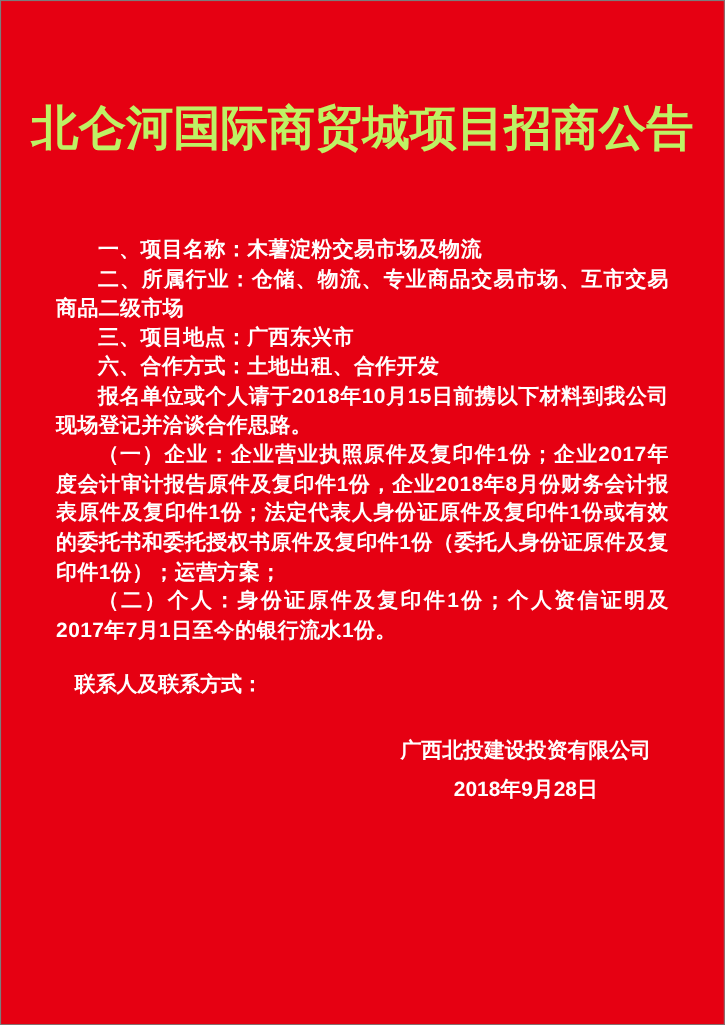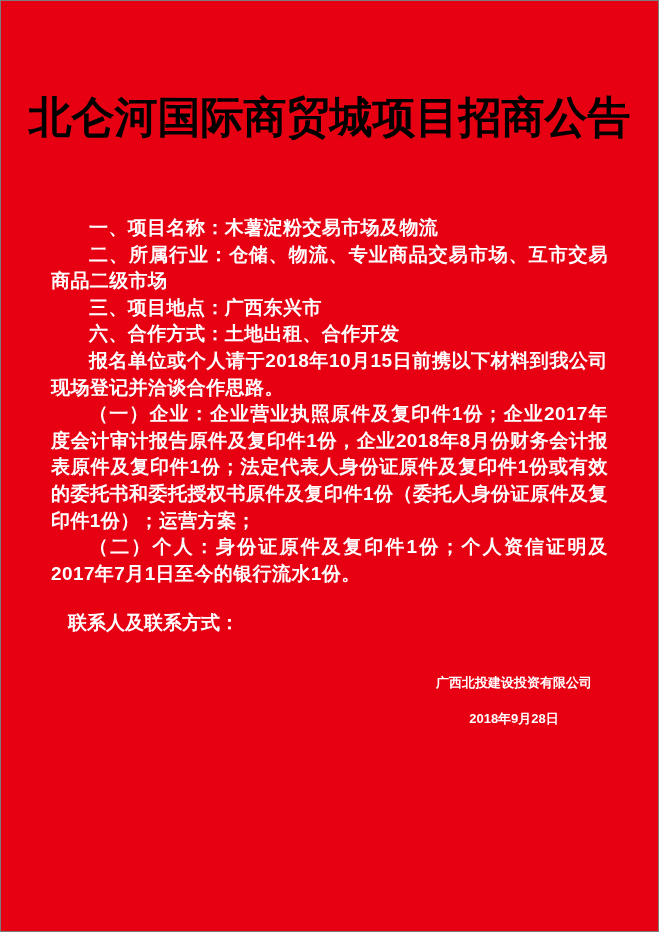--- a/index.html
+++ b/index.html
@@ -25,21 +25,21 @@
   }
   .title {
     margin: 0;
     padding-top: 88px;
     text-align: center;
     font-family: "Liberation Serif", "DejaVu Serif", serif;
     font-weight: 900;
     font-size: 43px;
     line-height: 1.35;
     letter-spacing: 0px;
-    color: #000000;
+    color: #bef264;
   }
   .body-block {
     margin-top: 68px;
     padding: 0 50px;
     font-size: 19px;
     line-height: 26.6px;
     letter-spacing: 0.4px;
     text-align: justify;
   }
   .body-block p {
@@ -60,21 +60,21 @@
     white-space: nowrap;
   }
   .gap-sm { display: inline-block; width: 18px; }
   .gap-lg { display: inline-block; width: 46px; }
   .signoff {
     margin-top: 28px;
     margin-left: auto;
     margin-right: 66px;
     width: fit-content;
     text-align: center;
-    font-size: 13px;
+    font-size: 19px;
     line-height: 36px;
   }
   .signoff p {
     margin: 0;
   }
 </style>
 </head>
 <body>
 
 <div class="poster">

